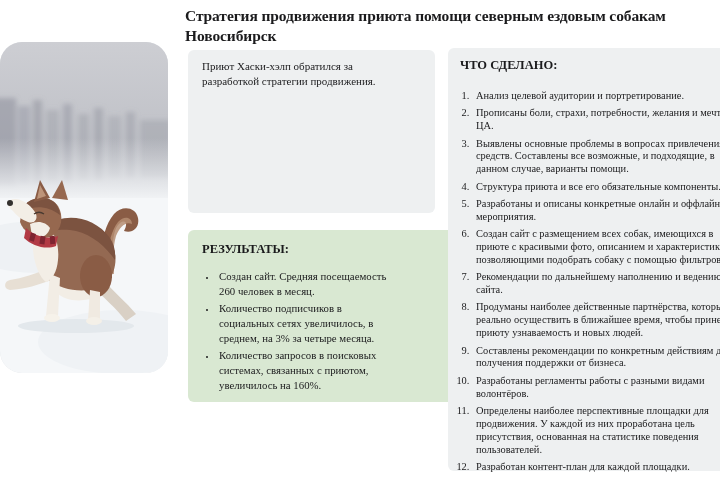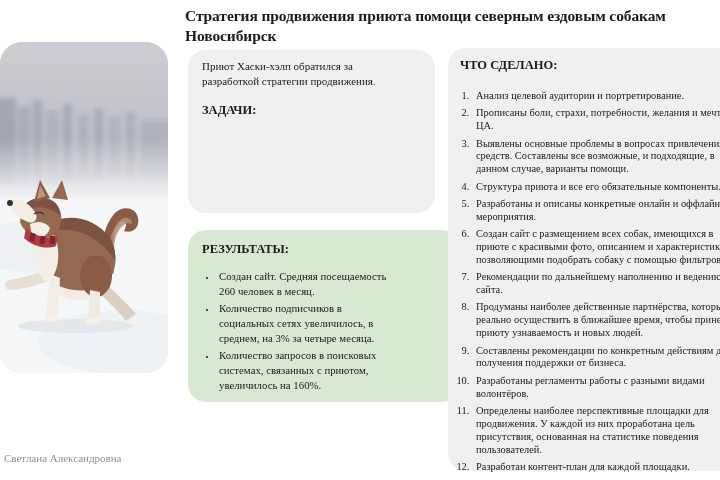--- a/index.html
+++ b/index.html
@@ -9,21 +9,21 @@
   }
   
   .title{position:absolute;left:185px;top:6px;width:560px;font-weight:bold;
          font-size:15.5px;line-height:20px;letter-spacing:-0.1px;}
   .title .tline{white-space:pre;overflow:hidden;}
   
   .photo{position:absolute;left:0;top:42px;width:168px;height:331px;border-radius:22px;
          overflow:hidden;background:#dfe2e6;}
   .photo svg{display:block;}
   
-  .card{position:absolute;border-radius:18px;background:var(--card-bg,#eef0f1);box-sizing:border-box;}
+  .card{position:absolute;border-radius:6px;background:var(--card-bg,#eef0f1);box-sizing:border-box;}
   .card-tasks{left:188px;top:50px;width:247px;height:163px;padding:9px 12px;}
   .card-results{left:188px;top:230px;width:271px;height:172px;padding:11px 12px;background:var(--results-bg,#d9e8d2);}
   .card-done{left:448px;top:48px;width:308px;height:423px;padding:9px 12px 9px 8px;}
   .card h2{margin:0;font-size:12.5px;line-height:16px;letter-spacing:0;}
   .intro{margin:0 0 0 2px;font-size:11px;line-height:15px;white-space:pre;}
   .card-tasks h2{margin:13px 0 12px 2px;}
   .card-results h2{margin:0 0 12px 2px;}
   .card-done h2{margin:0 0 17px 4px;}
   
   ol,ul{margin:0;}
@@ -119,21 +119,20 @@
         <rect x="30" y="165" width="5" height="8" fill="#7e2531" transform="rotate(15 32 169)"></rect>
         <rect x="40" y="168" width="5" height="8" fill="#7e2531" transform="rotate(8 42 172)"></rect>
         <rect x="50" y="168" width="5" height="8" fill="#7e2531" transform="rotate(-4 52 172)"></rect>
       </g>
     </svg>
   </div>
 
   <div class="card card-tasks">
     <p class="intro">Приют Хаски-хэлп обратился за
 разработкой стратегии продвижения.</p>
-    <h2>ЗАДАЧИ:</h2>
   </div>
 
   <div class="card card-results">
     <h2>РЕЗУЛЬТАТЫ:</h2>
     <ul class="results-list">
 
     <li>
           <span class="txt">Создан сайт. Средняя посещаемость
 260 человек в месяц.</span>
         </li>
@@ -200,15 +199,14 @@
 продвижения. У каждой из них проработана цель
 присутствия, основанная на статистике поведения
 пользователей.</span>
         </li>
         <li>
           <span class="txt">Разработан контент-план для каждой площадки.</span>
         </li>
       </ol>
   </div>
 
-  <div class="footer">Светлана Александровна</div>
 
 </div>
 
 </body></html>

